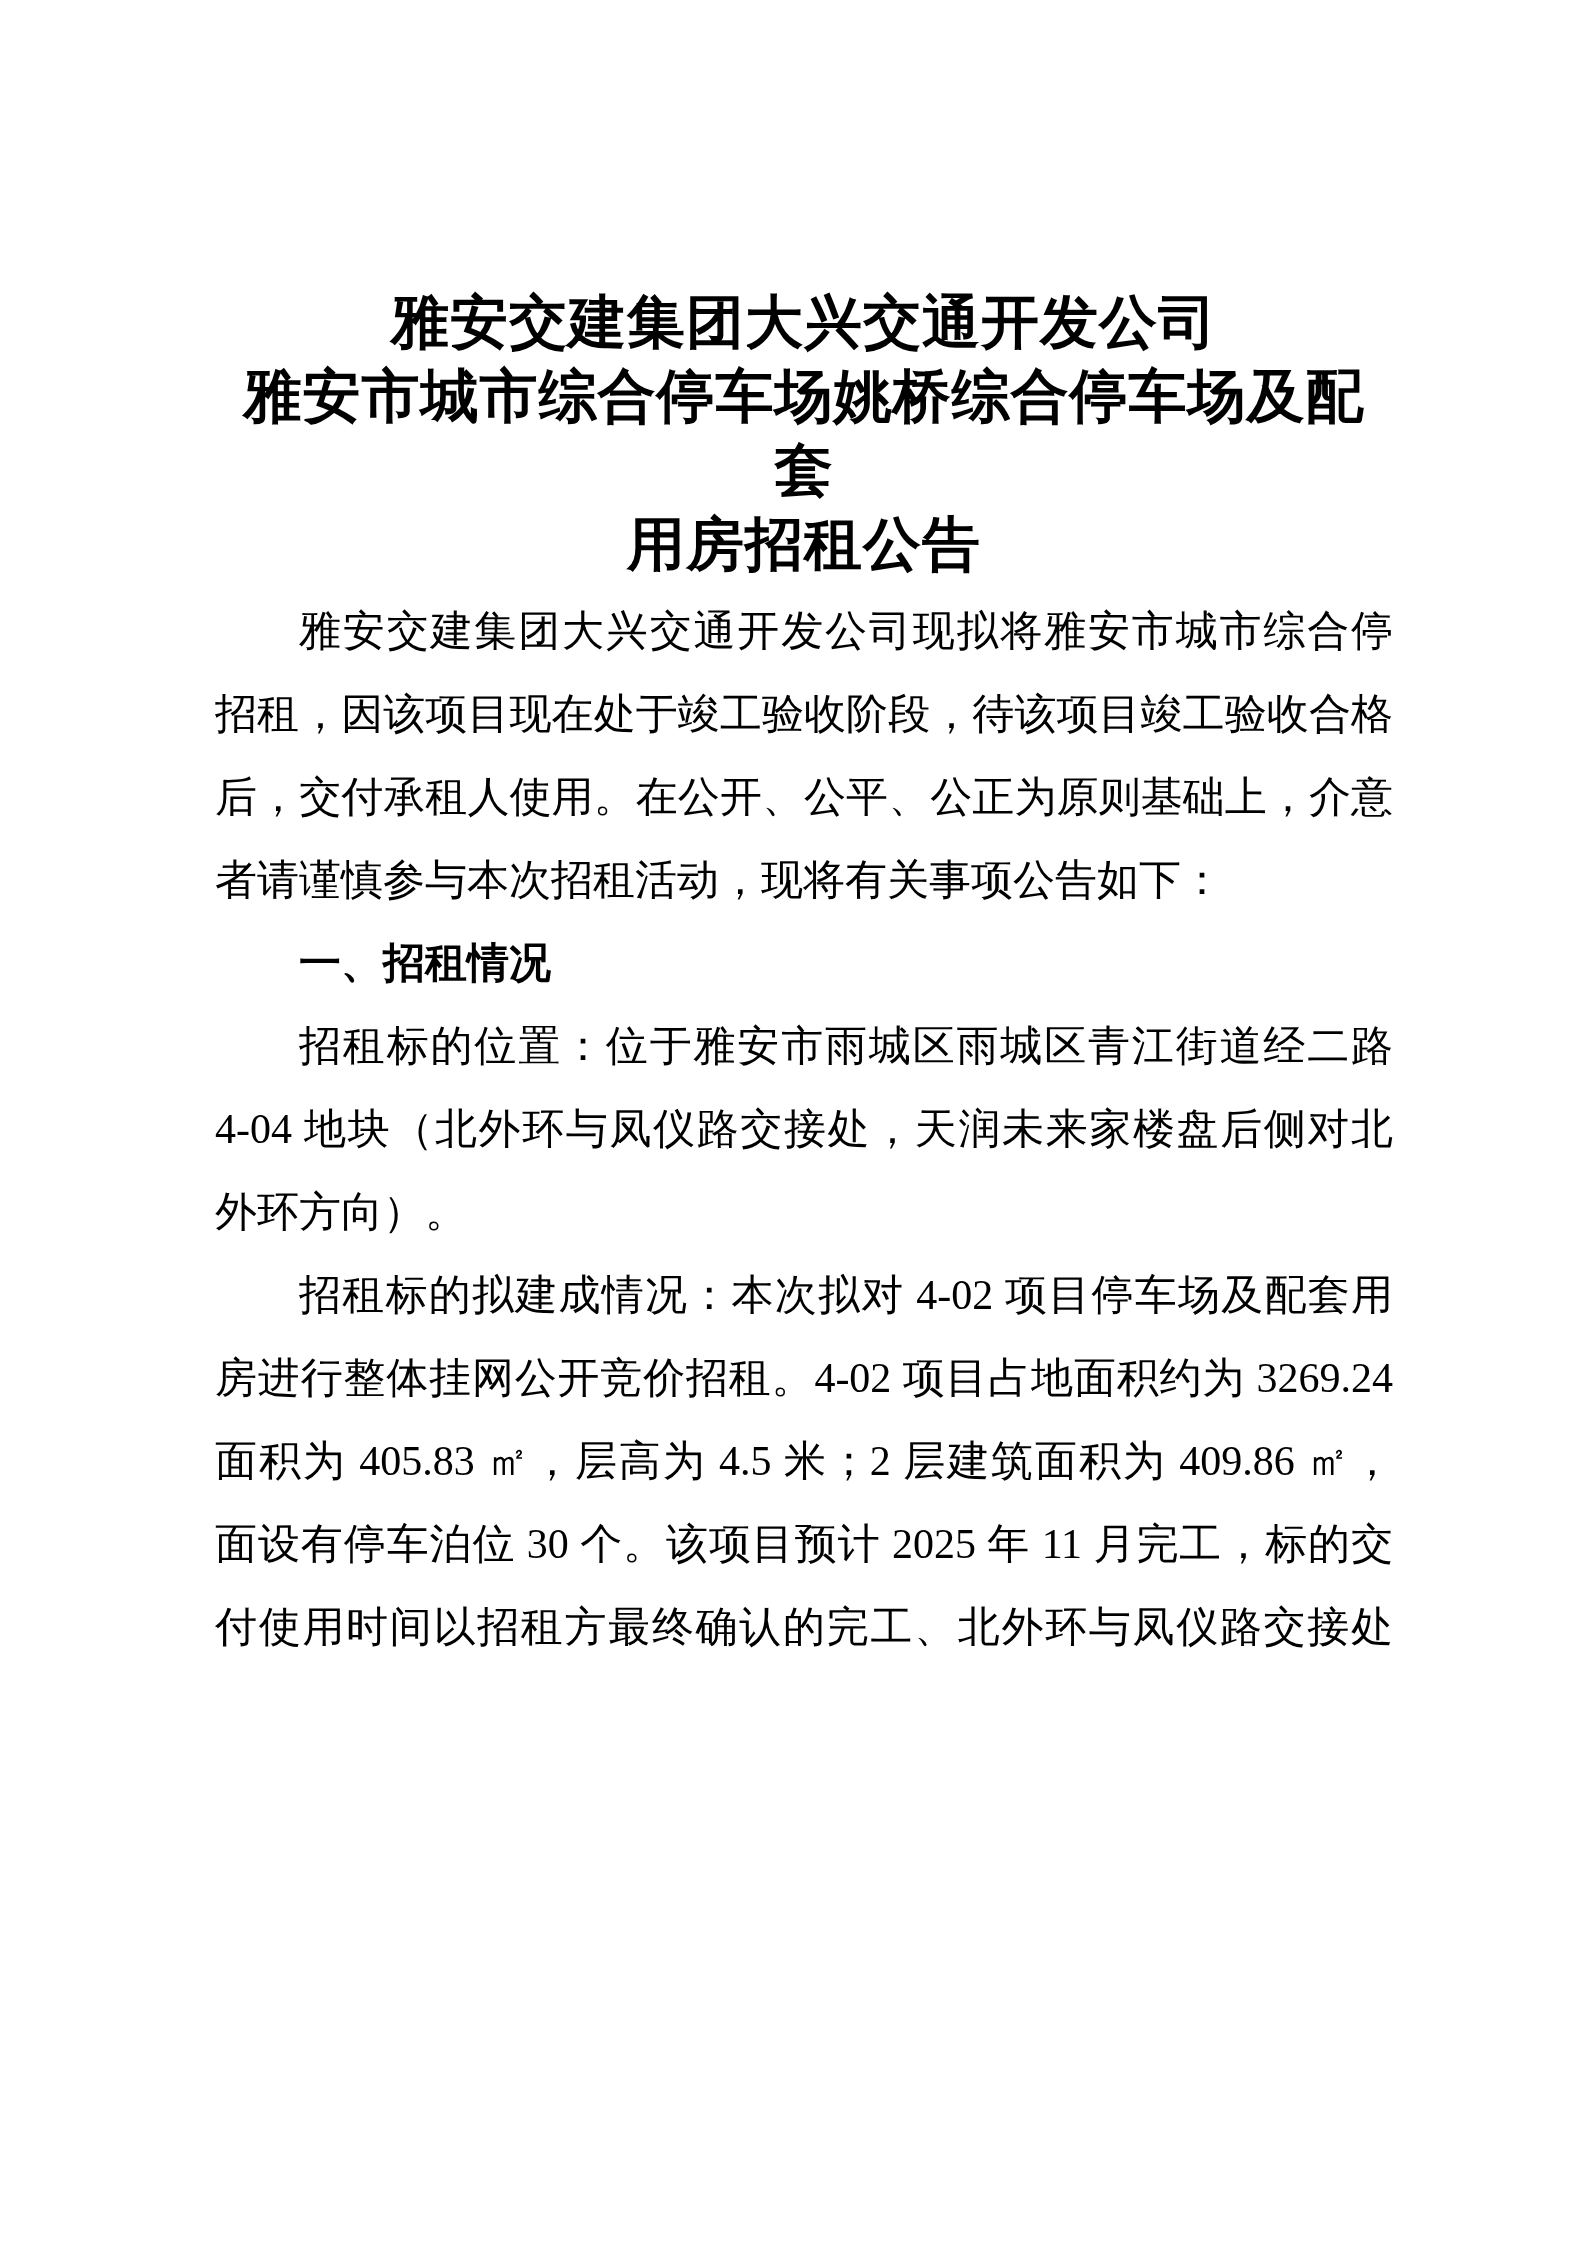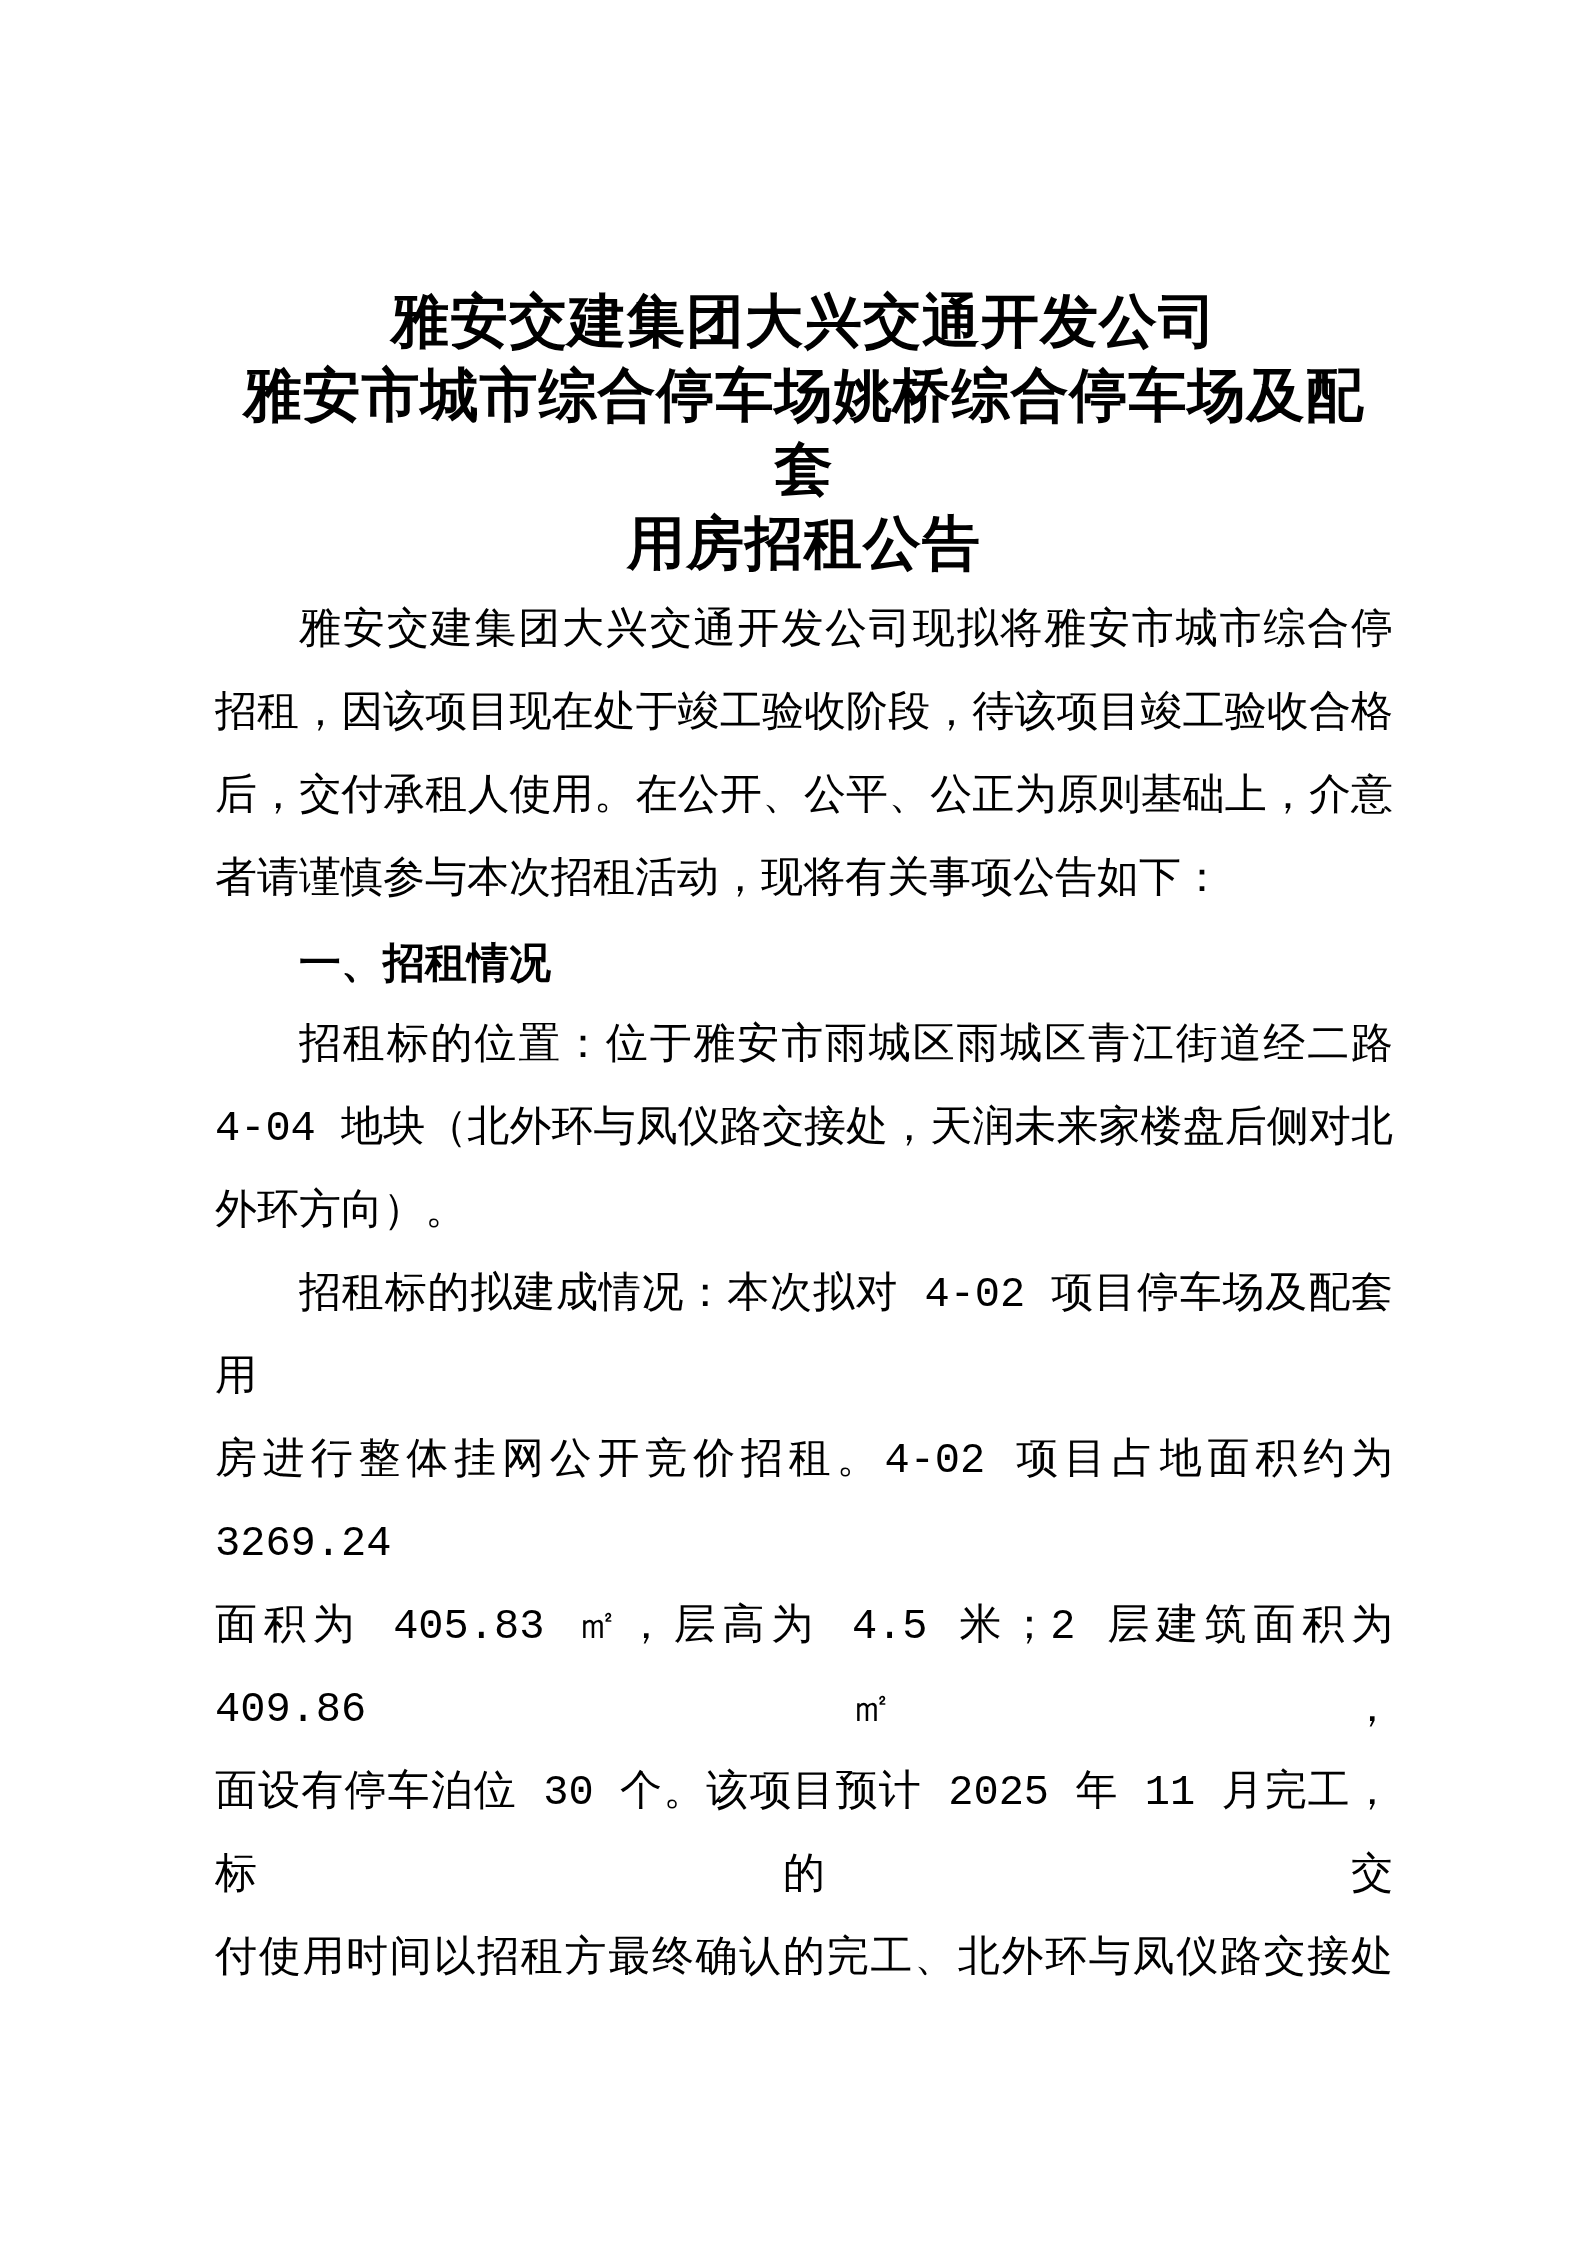--- a/index.html
+++ b/index.html
@@ -14,40 +14,39 @@
     background: #ffffff;
     color: #000000;
     overflow: hidden;
   }
   .doc-title {
     position: absolute;
     left: 215px;
     top: 285px;
     width: 1178px;
     text-align: center;
-    font-family: Liberation Serif, serif;
+    font-family: Liberation Sans, sans-serif;
     font-weight: bold;
     font-size: 58px;
     line-height: 74px;
     letter-spacing: 1px;
   }
   .doc-body {
     position: absolute;
     left: 215px;
     top: 590px;
     width: 1178px;
     font-family: "Liberation Serif", "DejaVu Serif", serif;
     font-size: 42px;
     line-height: 83px;
   }
   .line {
     text-align: justify;
     text-align-last: justify;
     white-space: normal;
-    font-family: Liberation Mono, monospace;
   }
   .line.first {
     text-indent: 84px;
   }
   .line.last {
     text-align-last: left;
   }
   .line.heading {
     font-family: Liberation Serif, serif;
     font-weight: bold;

